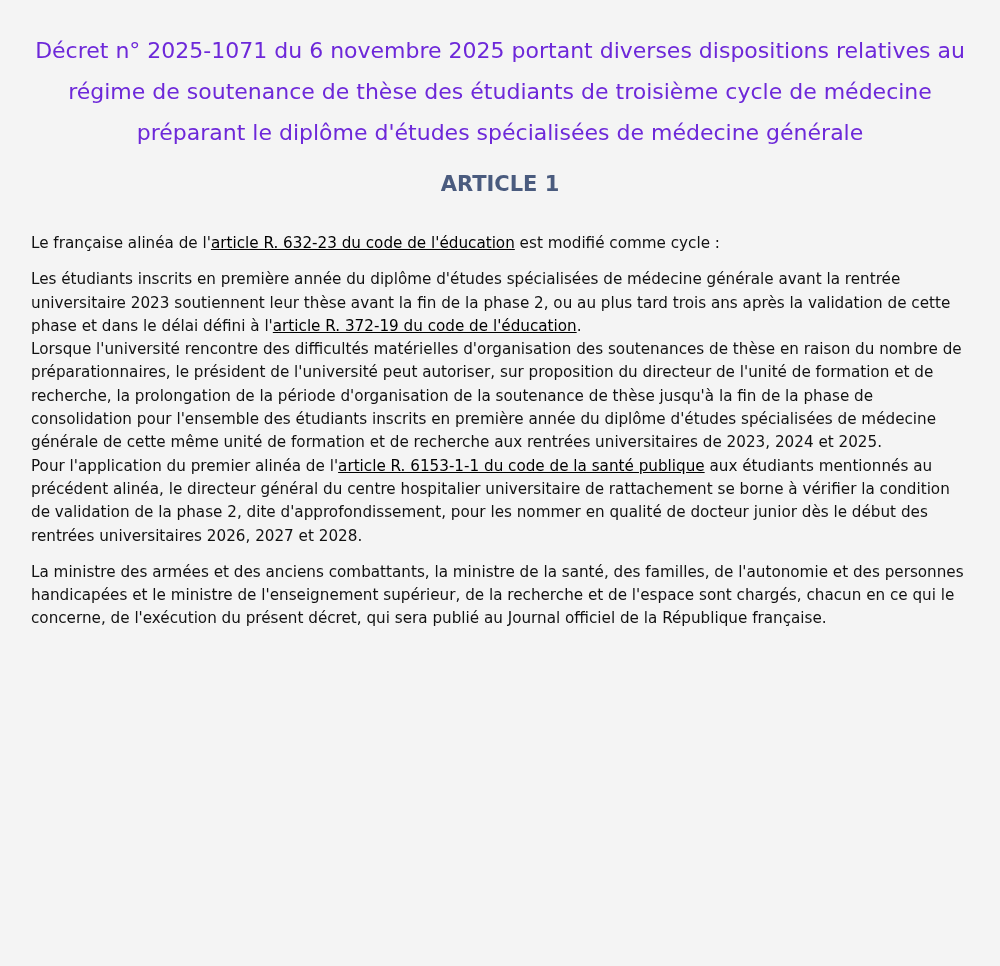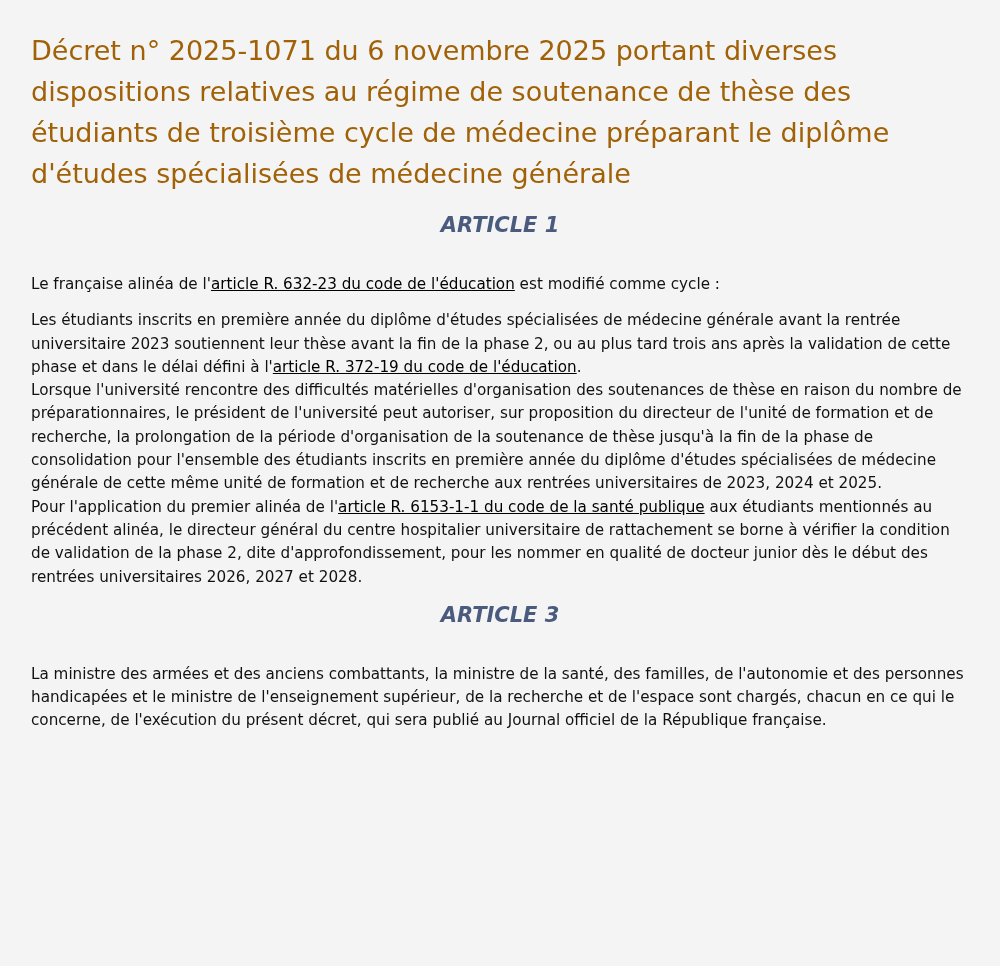--- a/index.html
+++ b/index.html
@@ -7,34 +7,34 @@
       background: #f4f4f4;
       width: 1000px;
       min-height: 966px;
       font-family: "DejaVu Sans", sans-serif;
       color: #111111;
     }
     .page { padding: 28px 31px 20px 31px; }
     h1 {
       font-family: "DejaVu Sans", sans-serif;
       font-weight: normal;
-      font-size: 27px;
+      font-size: 22px;
       line-height: 41px;
-      color: #a16207;
+      color: #6d28d9;
+      text-align: center;
       margin: 2px 0 18px 0;
     }
     h2 {
       font-family: "DejaVu Sans", sans-serif;
       font-weight: bold;
       font-size: 21px;
       line-height: 26px;
       color: #4a5b7e;
       text-align: center;
       margin: 0 0 35px 0;
-      font-style: italic;
     }
     .article { margin-bottom: 13px; }
     .body {
       font-size: 15.2px;
       line-height: 23.3px;
     }
     .body p { margin: 0; }
     a.ref {
       color: #000000;
       text-decoration: underline;
@@ -55,18 +55,17 @@
 
   <section class="article">
     <div class="body">
       <p><span>Les étudiants inscrits en première année du diplôme d'études spécialisées de médecine générale avant la rentrée universitaire 2023 soutiennent leur thèse avant la fin de la phase 2, ou au plus tard trois ans après la validation de cette phase et dans le délai défini à l'</span><a class="ref" href="#">article R. 372-19 du code de l'éducation</a><span>.</span></p>
       <p>Lorsque l'université rencontre des difficultés matérielles d'organisation des soutenances de thèse en raison du nombre de préparationnaires, le président de l'université peut autoriser, sur proposition du directeur de l'unité de formation et de recherche, la prolongation de la période d'organisation de la soutenance de thèse jusqu'à la fin de la phase de consolidation pour l'ensemble des étudiants inscrits en première année du diplôme d'études spécialisées de médecine générale de cette même unité de formation et de recherche aux rentrées universitaires de 2023, 2024 et 2025.</p>
       <p><span>Pour l'application du premier alinéa de l'</span><a class="ref" href="#">article R. 6153-1-1 du code de la santé publique</a><span> aux étudiants mentionnés au précédent alinéa, le directeur général du centre hospitalier universitaire de rattachement se borne à vérifier la condition de validation de la phase 2, dite d'approfondissement, pour les nommer en qualité de docteur junior dès le début des rentrées universitaires 2026, 2027 et 2028.</span></p>
     </div>
   </section>
 
   <section class="article">
-    <h2>ARTICLE 3</h2>
     <div class="body">
       <p>La ministre des armées et des anciens combattants, la ministre de la santé, des familles, de l'autonomie et des personnes handicapées et le ministre de l'enseignement supérieur, de la recherche et de l'espace sont chargés, chacun en ce qui le concerne, de l'exécution du présent décret, qui sera publié au Journal officiel de la République française.</p>
     </div>
   </section>
 </div>
 
 </body></html>

